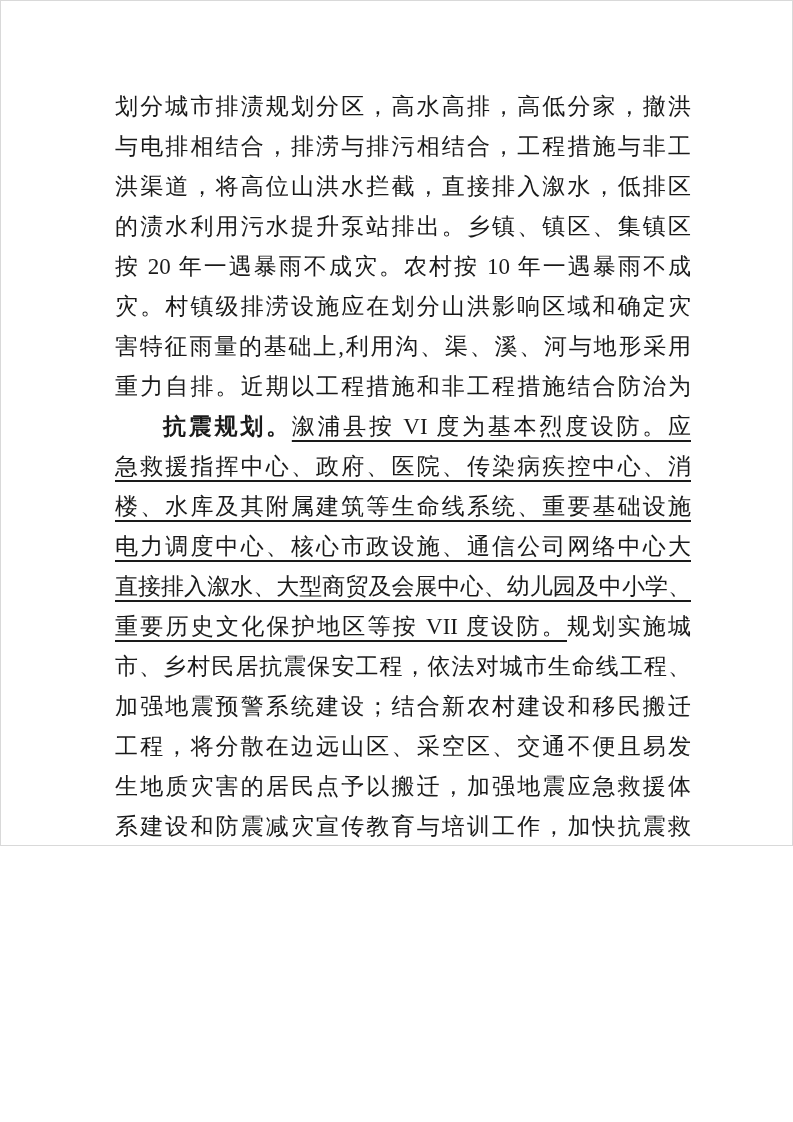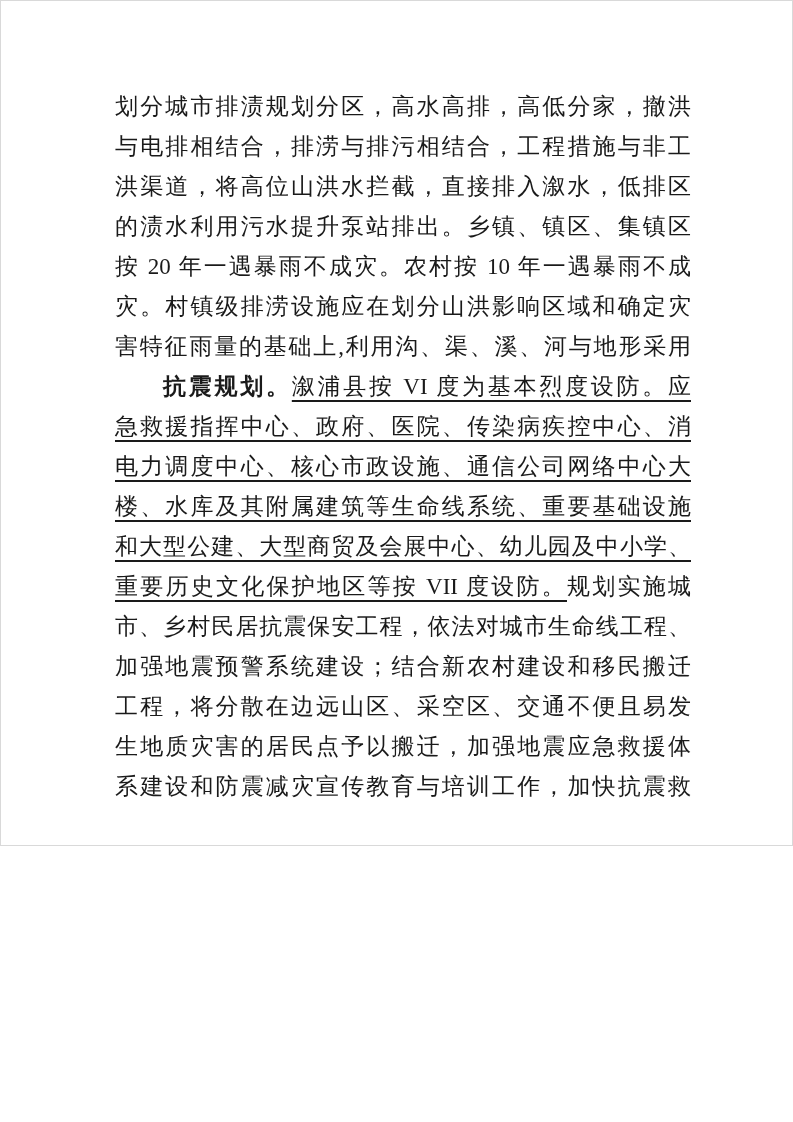--- a/index.html
+++ b/index.html
@@ -70,27 +70,28 @@
 <div class="page">
   <div class="text-block">
       <div class="paragraph">
         <div class="line"><span class="">划分城市排渍规划分区，高水高排，高低分家，撤洪</span></div>
         <div class="line"><span class="">与电排相结合，排涝与排污相结合，工程措施与非工</span></div>
         <div class="line"><span class="">洪渠道，将高位山洪水拦截，直接排入溆水，低排区</span></div>
         <div class="line"><span class="">的渍水利用污水提升泵站排出。乡镇、镇区、集镇区</span></div>
         <div class="line"><span class="">按 20 年一遇暴雨不成灾。农村按 10 年一遇暴雨不成</span></div>
         <div class="line"><span class="">灾。村镇级排涝设施应在划分山洪影响区域和确定灾</span></div>
         <div class="line"><span class="">害特征雨量的基础上,利用沟、渠、溪、河与地形采用</span></div>
+        <div class="line"><span class="">重力自排。近期以工程措施和非工程措施结合防治为</span></div>
       </div>
       <div class="paragraph">
         <div class="line indent"><span class="seg-bold ">抗震规划。</span><span class="seg-underline">溆浦县按 VI 度为基本烈度设防。应</span></div>
         <div class="line"><span class="seg-underline">急救援指挥中心、政府、医院、传染病疾控中心、消</span></div>
+        <div class="line"><span class="seg-underline">楼、水库及其附属建筑等生命线系统、重要基础设施</span></div>
         <div class="line"><span class="seg-underline">电力调度中心、核心市政设施、通信公司网络中心大</span></div>
-        <div class="line"><span class="seg-underline">楼、水库及其附属建筑等生命线系统、重要基础设施</span></div>
-        <div class="line"><span class="seg-underline">和大型公建、大型商贸及会展中心、幼儿园及中小学、</span></div>
+        <div class="line"><span class="seg-underline">直接排入溆水、大型商贸及会展中心、幼儿园及中小学、</span></div>
         <div class="line"><span class="seg-underline">重要历史文化保护地区等按 VII 度设防。</span><span class="">规划实施城</span></div>
         <div class="line"><span class="">市、乡村民居抗震保安工程，依法对城市生命线工程、</span></div>
         <div class="line"><span class="">加强地震预警系统建设；结合新农村建设和移民搬迁</span></div>
         <div class="line"><span class="">工程，将分散在边远山区、采空区、交通不便且易发</span></div>
         <div class="line"><span class="">生地质灾害的居民点予以搬迁，加强地震应急救援体</span></div>
         <div class="line"><span class="">系建设和防震减灾宣传教育与培训工作，加快抗震救</span></div>
       </div>
     </div>
   <div class="footer">
     <span class="page-number">123</span>

